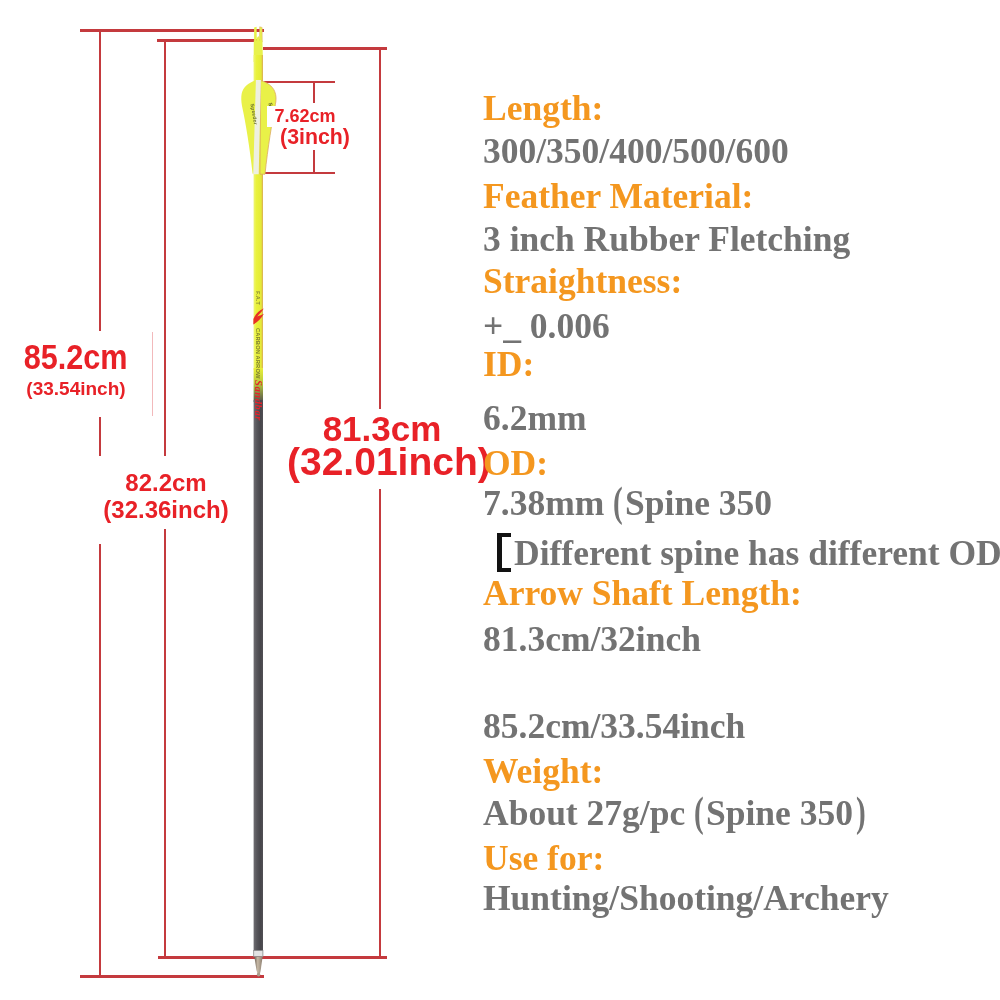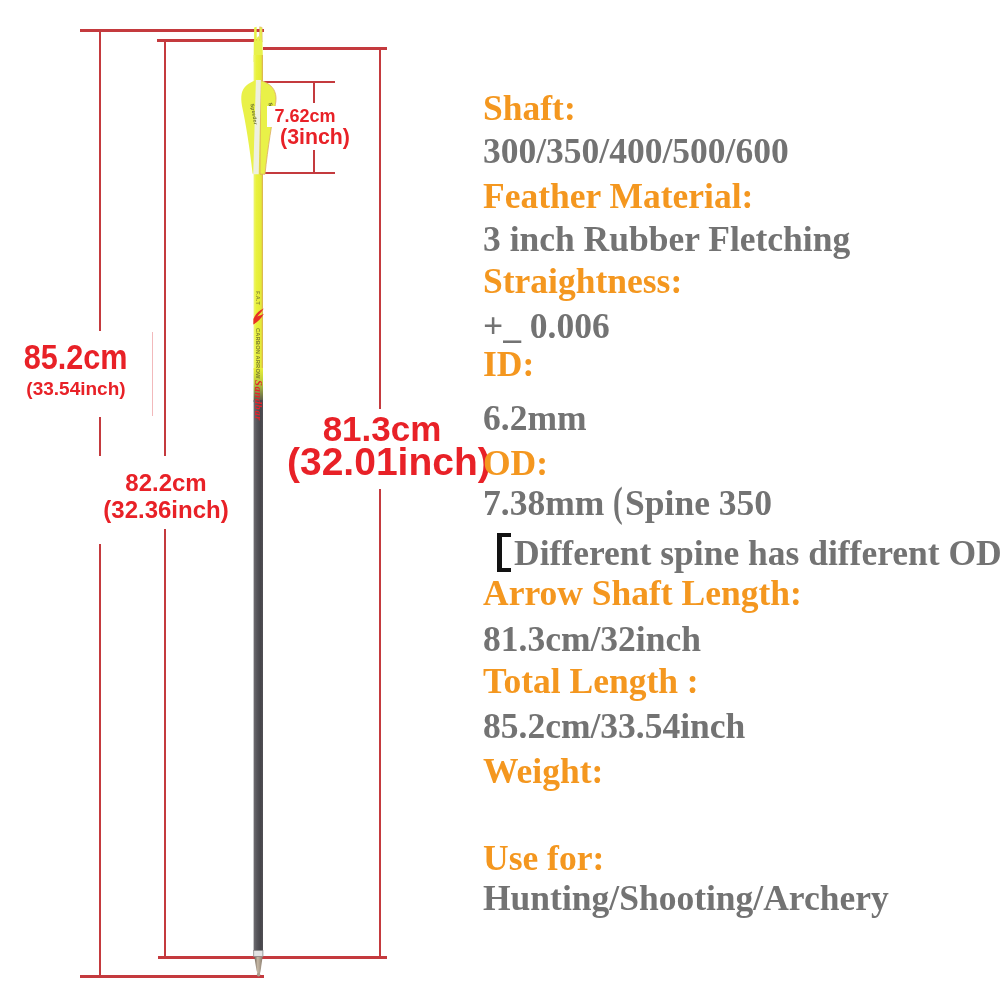--- a/index.html
+++ b/index.html
@@ -104,32 +104,32 @@
     <div style="position:absolute;left:96px;top:529px;width:8px;height:15px;background:#fff"></div>
 <div class="dimtxt" style="left:100px;top:470px;width:132px;font-size:24px;line-height:25px">82.2cm</div>
 <div class="dimtxt" style="left:100px;top:497px;width:132px;font-size:24px;line-height:25px">(32.36inch)</div>
 <div class="dimtxt" style="left:287px;top:409px;width:190px;height:80px"></div>
 <div class="dimtxt" style="left:287px;top:411px;width:190px;font-size:35px;line-height:35px">81.3cm</div>
 <div class="dimtxt" style="left:287px;top:444px;width:190px;font-size:39px;line-height:35px">(32.01inch)</div>
 <div class="dimtxt" style="left:276px;top:103px;width:78px;height:47px"></div>
 <div class="dimtxt" style="left:267px;top:106px;width:76px;font-size:18px;line-height:21px">7.62cm</div>
 <div class="dimtxt" style="left:277px;top:127px;width:76px;font-size:21.3px;line-height:21px">(3inch)</div>
 
-<div class="sl or" style="top:91px">Shaft:</div>
+<div class="sl or" style="top:91px">Length:</div>
 <div class="sl" style="top:134px">300/350/400/500/600</div>
 <div class="sl or" style="top:179px">Feather Material:</div>
 <div class="sl" style="top:222px">3 inch Rubber Fletching</div>
 <div class="sl or" style="top:264px">Straightness:</div>
 <div class="sl" style="top:309px">+_ 0.006</div>
 <div class="sl or" style="top:347px">ID:</div>
 <div class="sl" style="top:401px">6.2mm</div>
 <div class="sl or" style="top:446px">OD:</div>
 <div class="sl" style="top:486px">7.38mm<span class="fwp">(</span>Spine 350</div>
 <div class="sl" style="top:533px;left:497px"><span style="display:inline-block;width:9px;height:31px;border-left:5px solid #121212;border-top:4.5px solid #121212;border-bottom:4.5px solid #121212;vertical-align:-7px;margin-right:3px"></span>Different spine has different OD</div>
 <div class="sl or" style="top:576px">Arrow Shaft Length:</div>
 <div class="sl" style="top:622px">81.3cm/32inch</div>
-<div class="sl or" style="top:664px">Total Length :</div>
 <div class="sl" style="top:709px">85.2cm/33.54inch</div>
 <div class="sl or" style="top:754px">Weight:</div>
+<div class="sl" style="top:796px">About 27g/pc<span class="fwp">(</span>Spine 350<span class="fwp2">)</span></div>
 <div class="sl" style="top:881px">Hunting/Shooting/Archery</div>
 <div class="sl or" style="top:841px">Use for:</div>
 
 </div>
 
 </body></html>

